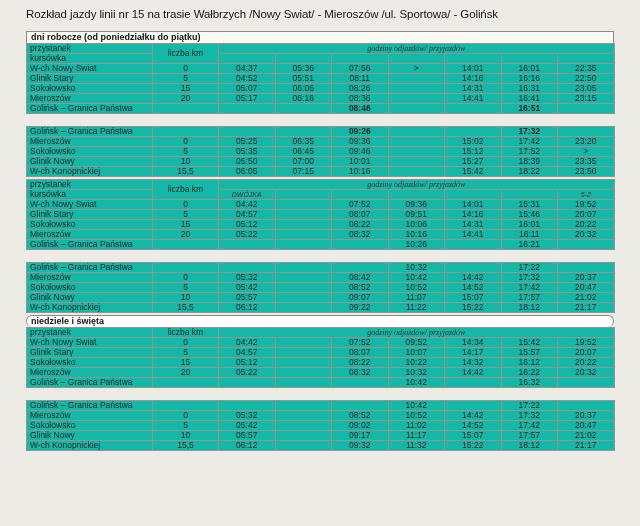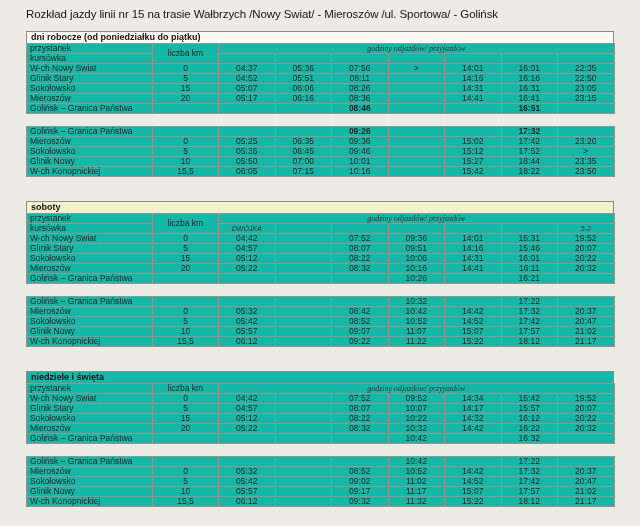--- a/index.html
+++ b/index.html
@@ -8,21 +8,21 @@
     background:#edebe6;
     font-family:"Liberation Sans", sans-serif;
     color:#1d1d1d;
     overflow:hidden;
   }
   .page{padding:8px 25px 0 26px;}
   .title{
     font-size:11.5px;font-weight:normal;margin:0 0 11px 0;color:#161616;
     white-space:nowrap;letter-spacing:-0.1px;
   }
-  .section{margin:0 0 24px 0;width:588px;}
+  .section{margin:0 0 2px 0;width:588px;}
   .bar{
     border:1px solid #8d8b85;border-bottom:none;
     font-weight:bold;font-size:9px;line-height:11px;height:11px;
     padding:0 4px;color:#151515;
   }
   table{
     border-collapse:collapse;table-layout:fixed;width:588px;
     background:#14b8a6;
   }
   table.sub{margin-top:12px;}
@@ -185,39 +185,38 @@
               <td class="time">&gt;</td>
             </tr>
             <tr>
               <td class="stop">Glinik Nowy</td>
               <td class="km">10</td>
               <td class="time">05:50</td>
               <td class="time">07:00</td>
               <td class="time">10:01</td>
               <td class="time"></td>
               <td class="time">15:27</td>
-              <td class="time">18:44</td>
+              <td class="time">18:39</td>
               <td class="time">23:35</td>
             </tr>
             <tr>
               <td class="stop">W-ch Konopnickiej</td>
               <td class="km">15,5</td>
               <td class="time">06:05</td>
               <td class="time">07:15</td>
               <td class="time">10:16</td>
               <td class="time"></td>
               <td class="time">15:42</td>
               <td class="time">18:22</td>
               <td class="time">23:50</td>
             </tr>
           </tbody>
         </table>
       </div>
       <div class="section">
-        <div class="bar" style="background: rgb(246, 241, 205);">soboty</div>
         <table>
           <colgroup>
             <col class="c-stop">
             <col class="c-km">
             <col class="c-t">
             <col class="c-t">
             <col class="c-t">
             <col class="c-t">
             <col class="c-t">
             <col class="c-t">
@@ -361,21 +360,21 @@
               <td class="time">09:22</td>
               <td class="time">11:22</td>
               <td class="time">15:22</td>
               <td class="time">18:12</td>
               <td class="time">21:17</td>
             </tr>
           </tbody>
         </table>
       </div>
       <div class="section">
-        <div class="bar" style="background: #14b8a6;">niedziele i święta</div>
+        <div class="bar" style="background: #ffffff; border-radius: 6px;">niedziele i święta</div>
         <table>
           <colgroup>
             <col class="c-stop">
             <col class="c-km">
             <col class="c-t">
             <col class="c-t">
             <col class="c-t">
             <col class="c-t">
             <col class="c-t">
             <col class="c-t">

